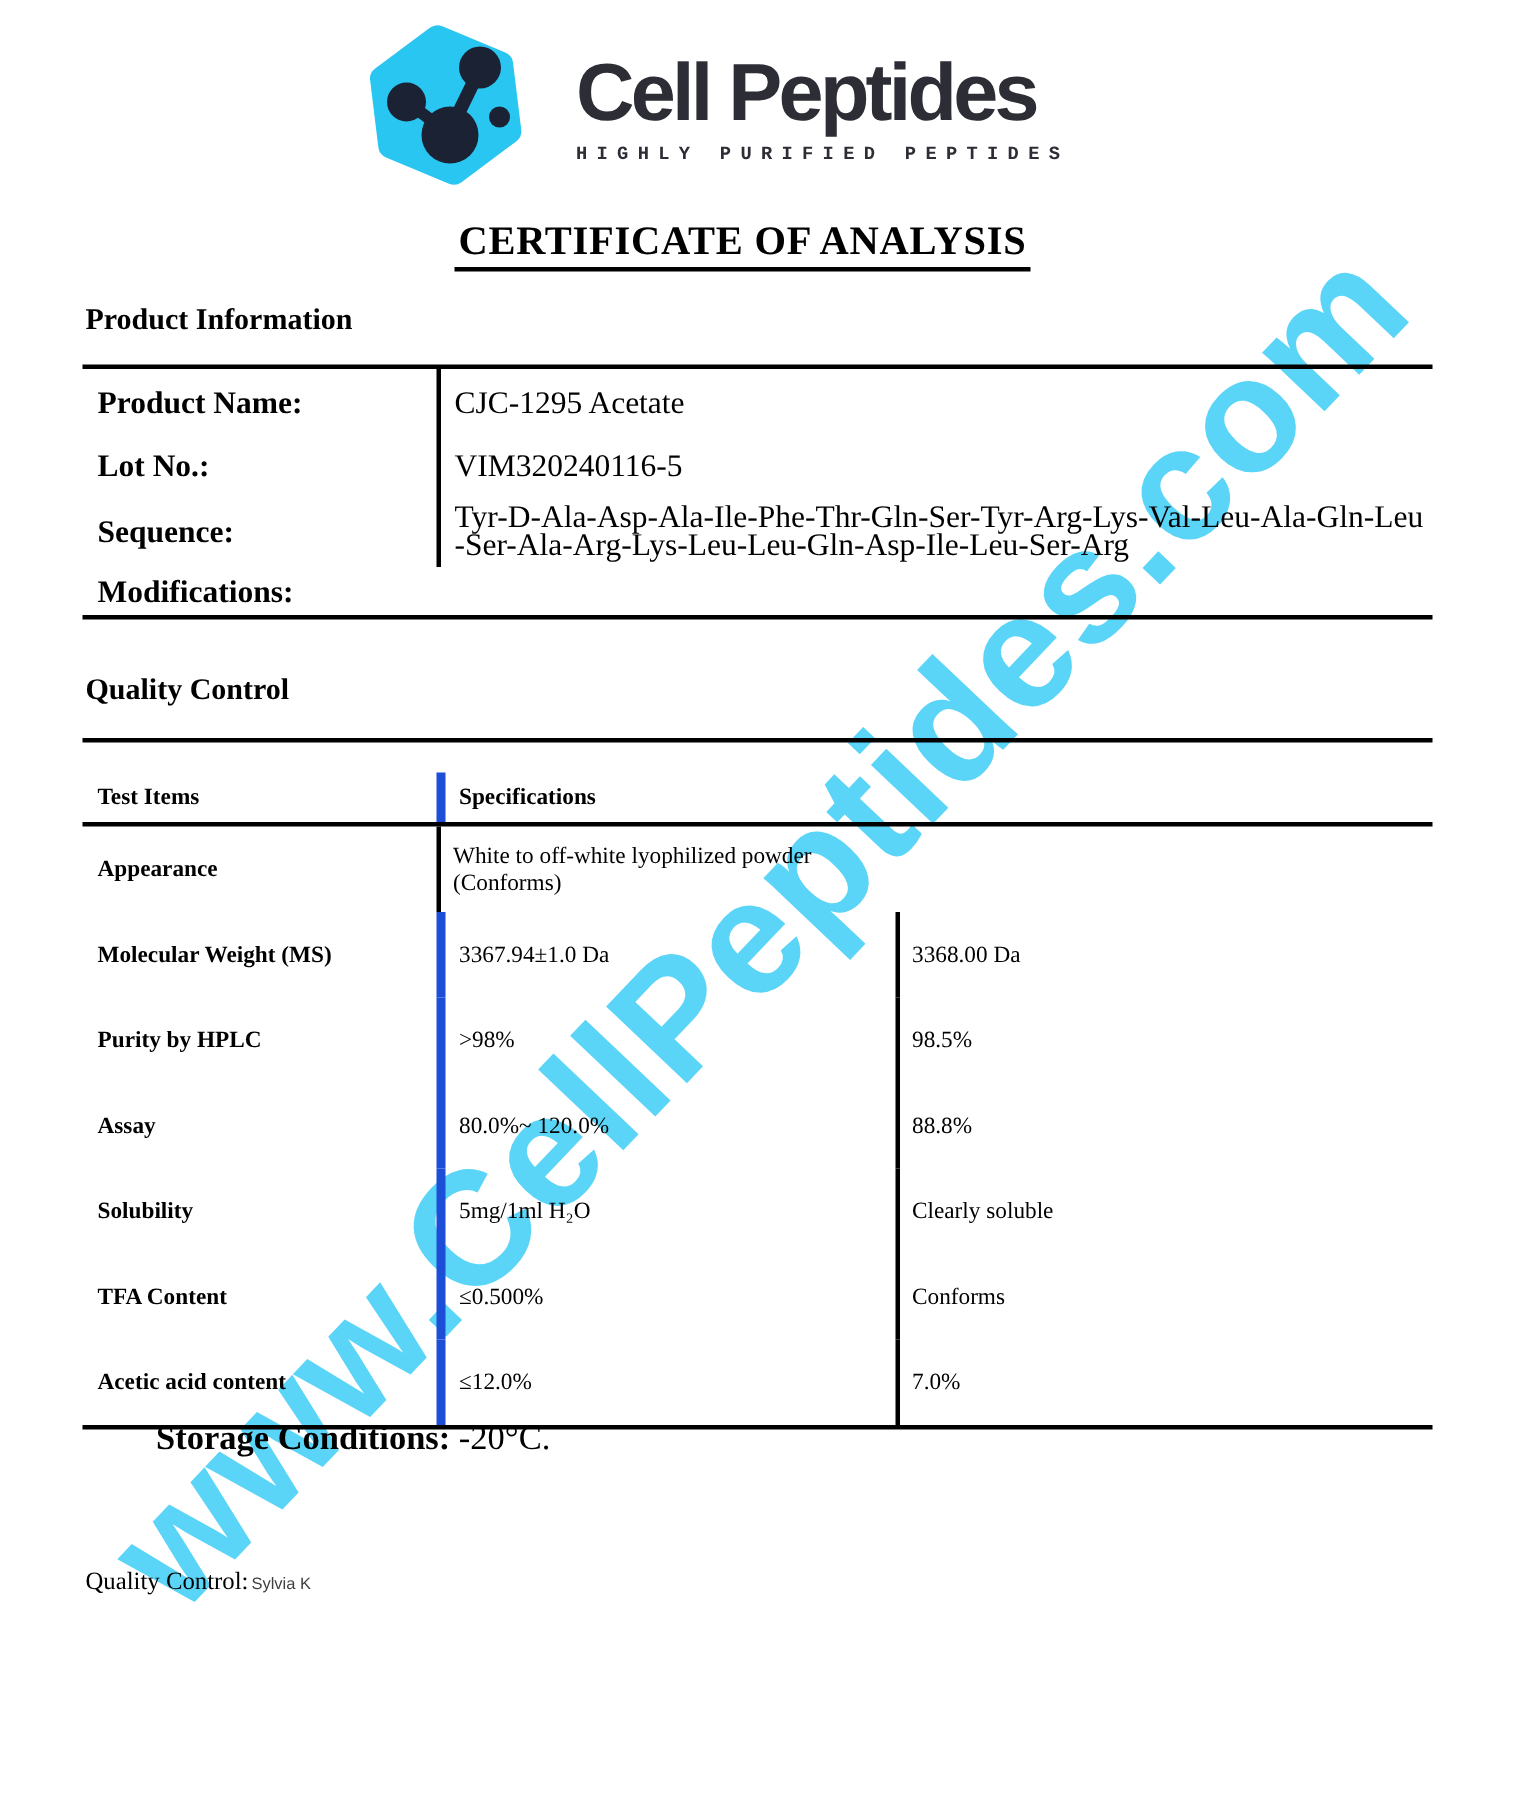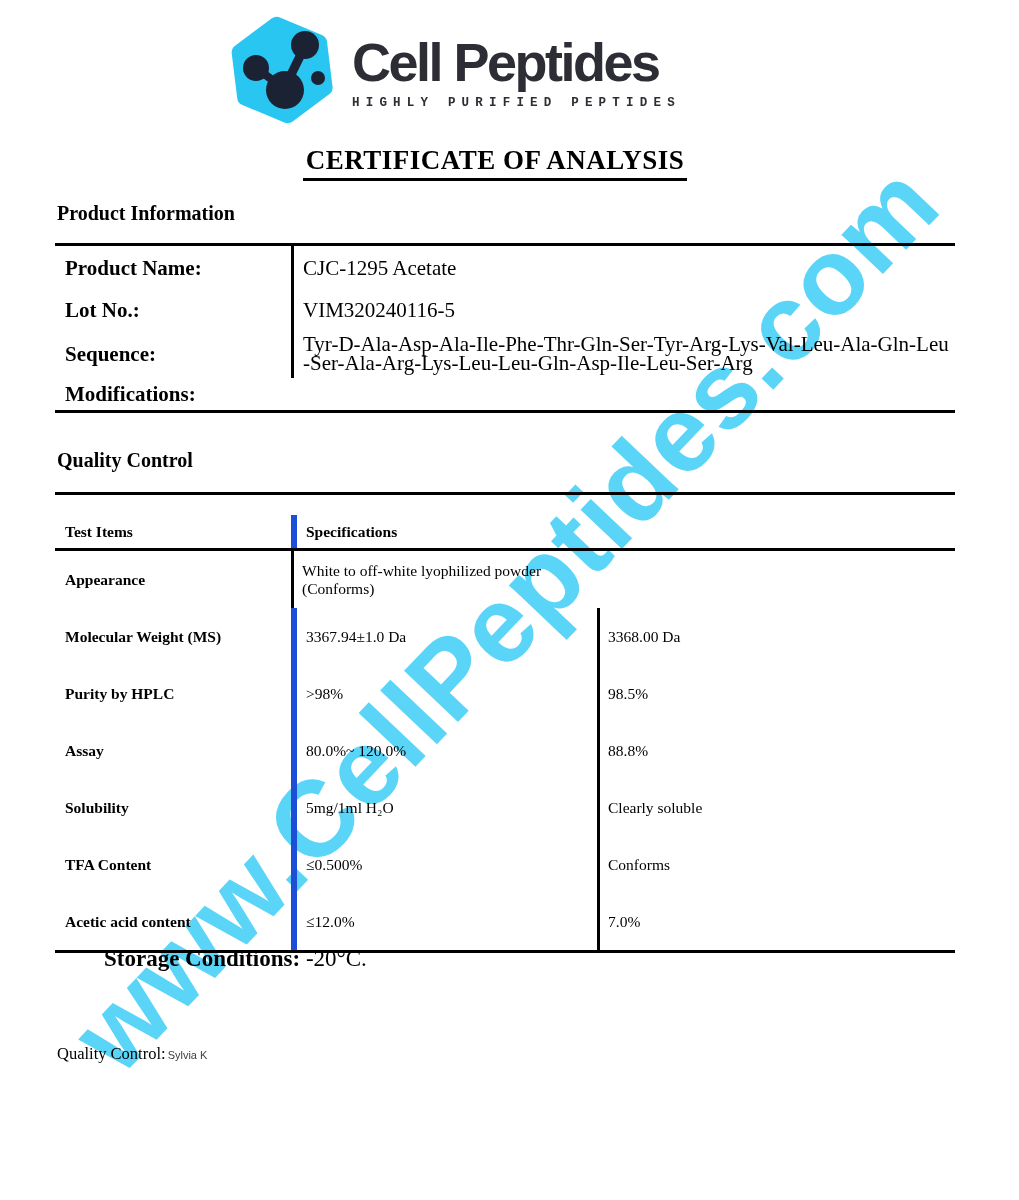--- a/index.html
+++ b/index.html
@@ -26,22 +26,22 @@
     white-space:nowrap;
     z-index:0;
     pointer-events:none;
     user-select:none;
   }
 
   .content { position:absolute; inset:0; z-index:1; }
 
   
   .logo-row {
-    position:absolute; left:229px; top:11px;
-    display:flex; align-items:flex-start; gap:17px;
+    position:absolute; left:244px; top:11px;
+    display:flex; align-items:flex-start; gap:34px;
   }
   .logo-text { padding-top:24px; }
   .brand {
     font-family:"Liberation Sans","DejaVu Sans",sans-serif;
     font-weight:800;
     font-size:54px;
     letter-spacing:-2.5px;
     line-height:1.0;
     color:#2d2d35;
     white-space:nowrap;

